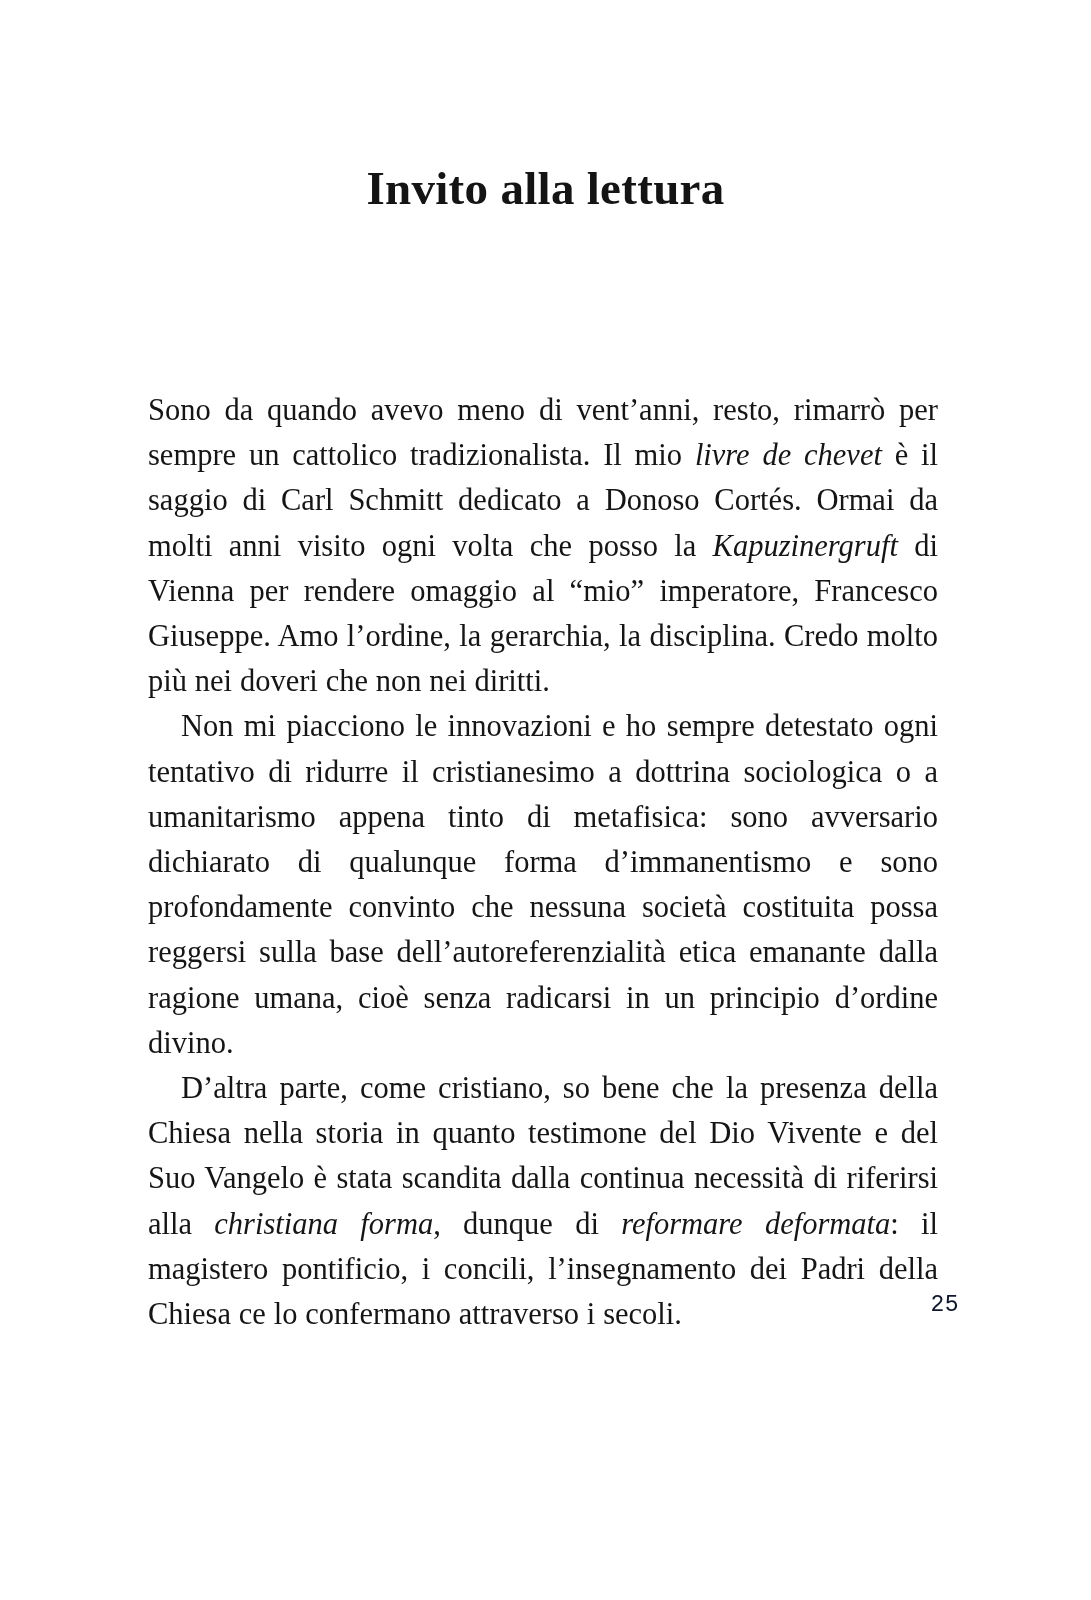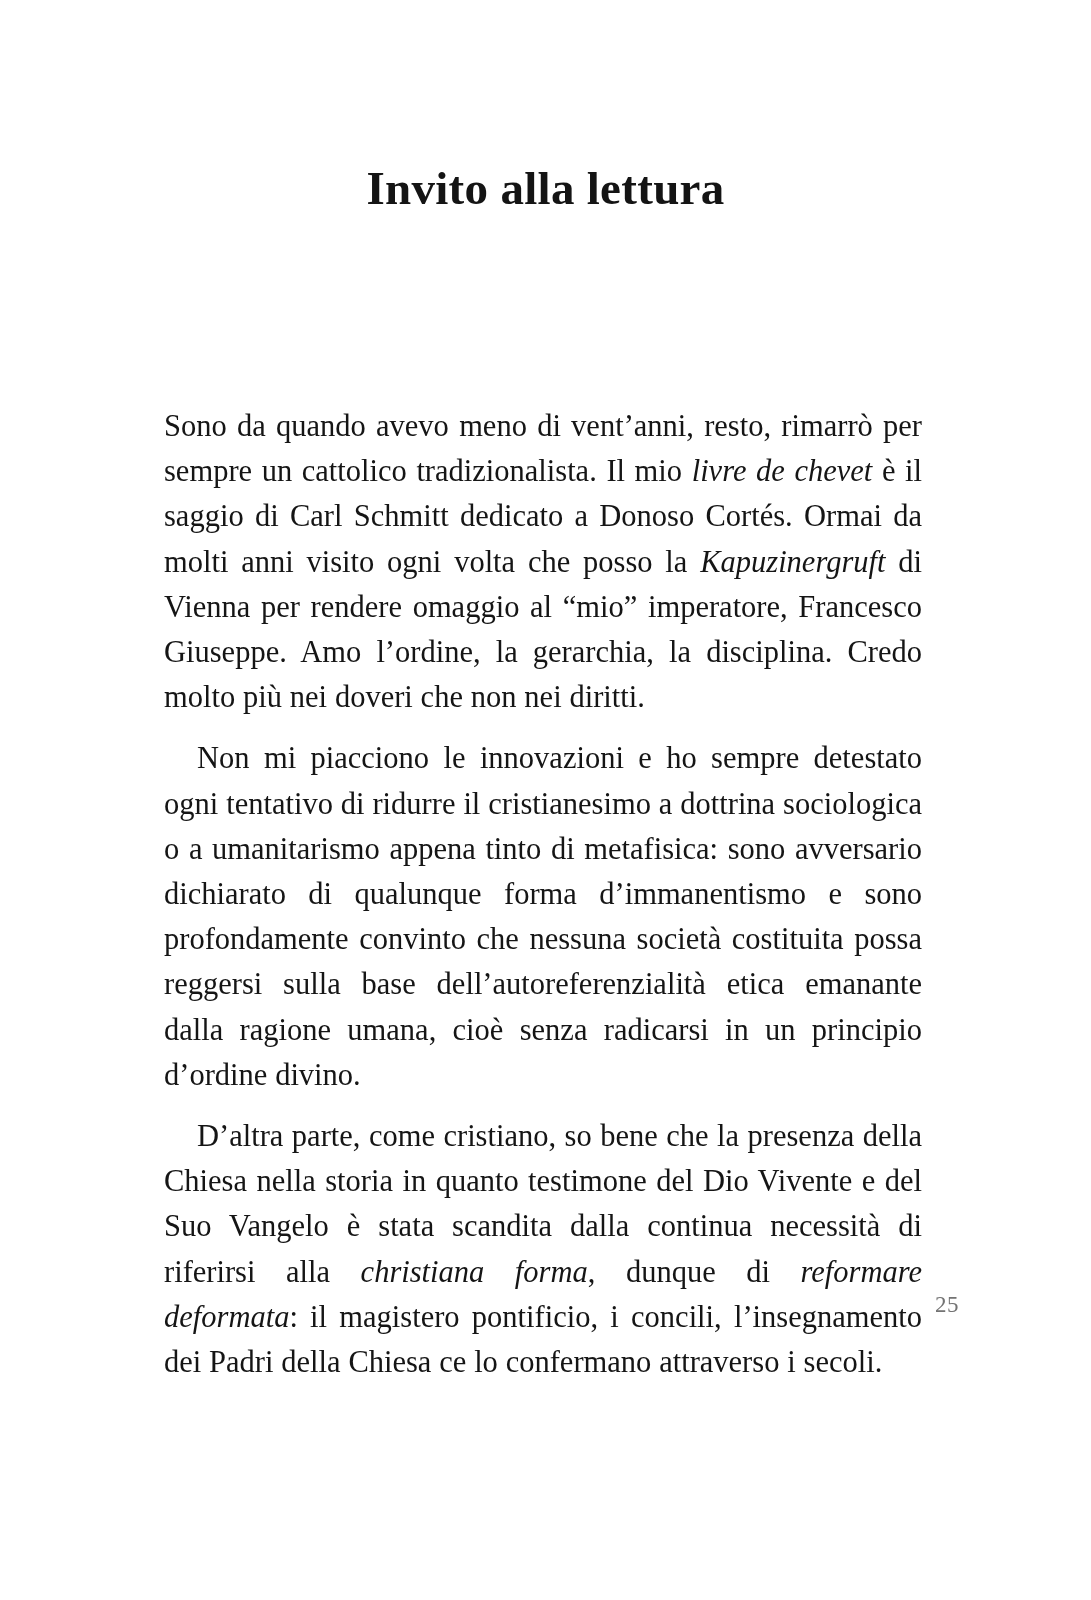--- a/index.html
+++ b/index.html
@@ -43,41 +43,41 @@
     line-height: 45.2px;
     text-align: justify;
     text-justify: inter-word;
     color: #151515;
     -webkit-hyphens: none;
     hyphens: none;
     word-spacing: 0.2px;
   }
 
   .textblock p {
-    margin: 16px;
+    margin: 0;
     text-indent: 0;
   }
 
   .textblock p.indented {
     text-indent: 33px;
   }
 
   .textblock i,
   .textblock em {
     font-style: italic;
   }
 
   
   .folio {
     position: absolute;
     right: 132px;
     bottom: 82px;
     font-size: 23px;
-    color: #737373;
-    font-family: Liberation Serif, serif;
+    color: #0f172a;
+    font-family: Liberation Mono, monospace;
     letter-spacing: 0.5px;
     font-feature-settings: "onum" 1;
     text-align: center;
   }
 </style>
 </head>
 <body>
 
 <div class="page" style="background: rgb(255, 255, 255); color: rgb(21, 21, 21);">
 

